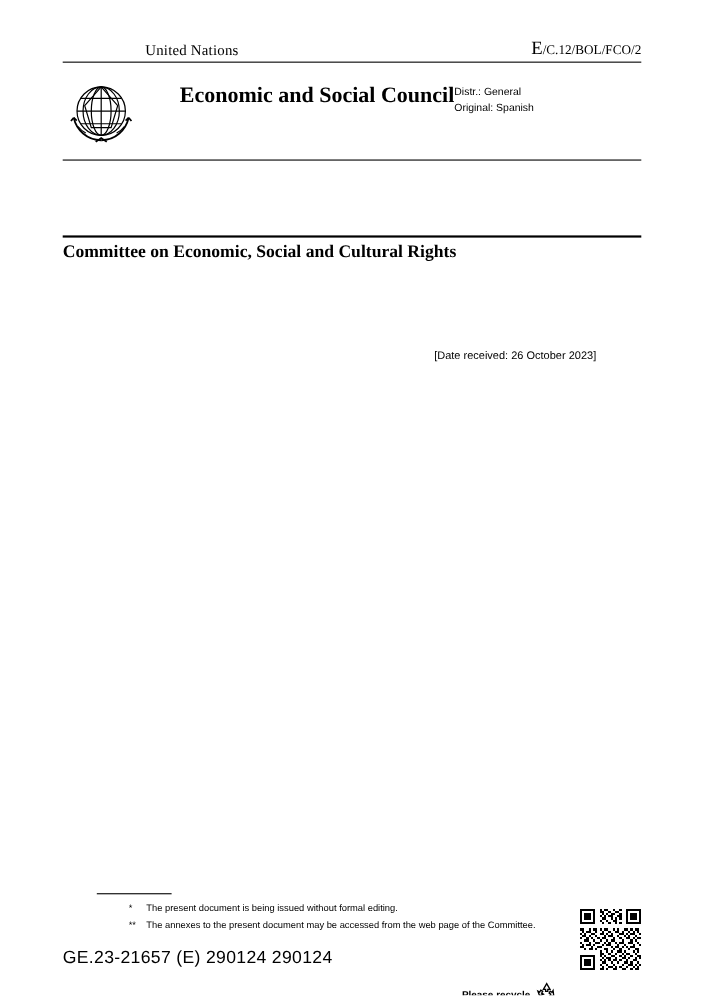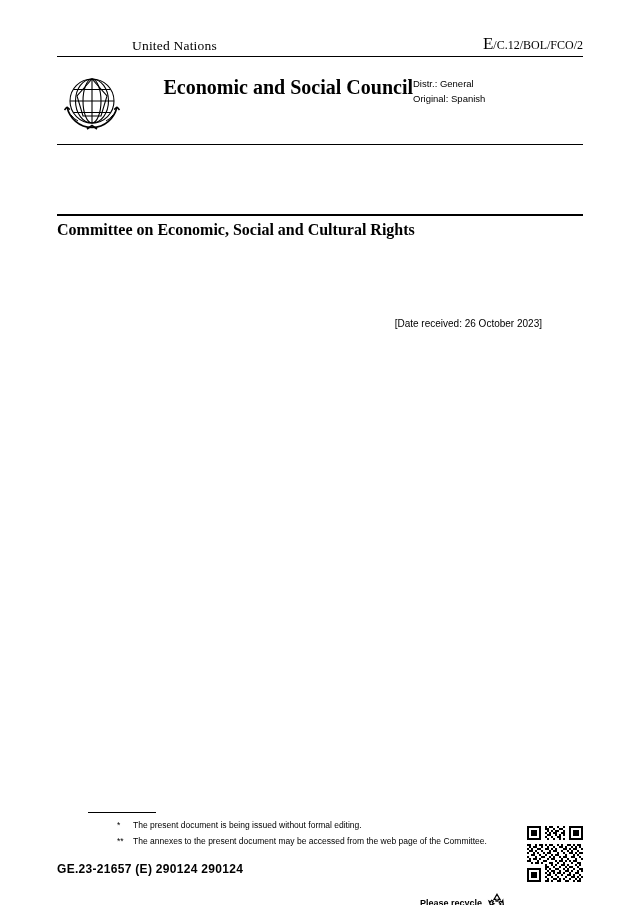--- a/index.html
+++ b/index.html
@@ -154,23 +154,22 @@
     width: 16px;
     text-align: left;
   }
 
   
   .job-number {
     position: absolute;
     left: 57px;
     top: 862px;
     font-family: "Liberation Sans", sans-serif;
-    font-size: 12px;
+    font-size: 16px;
     letter-spacing: 0.3px;
-    font-weight: bold;
   }
   .recycle {
     position: absolute;
     left: 420px;
     top: 856px;
     display: flex;
     align-items: center;
     gap: 5px;
     margin-top: 36px;
   }

